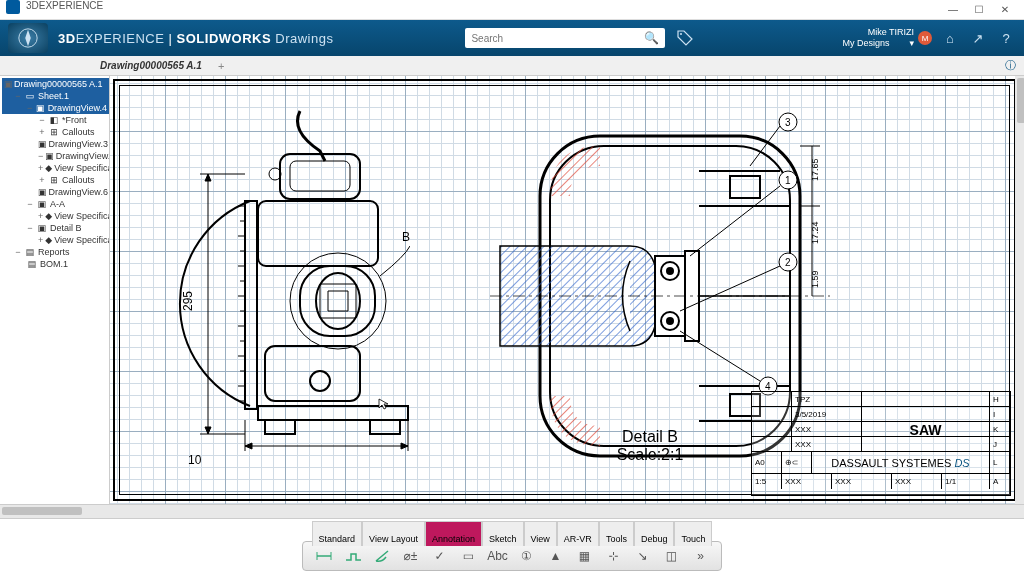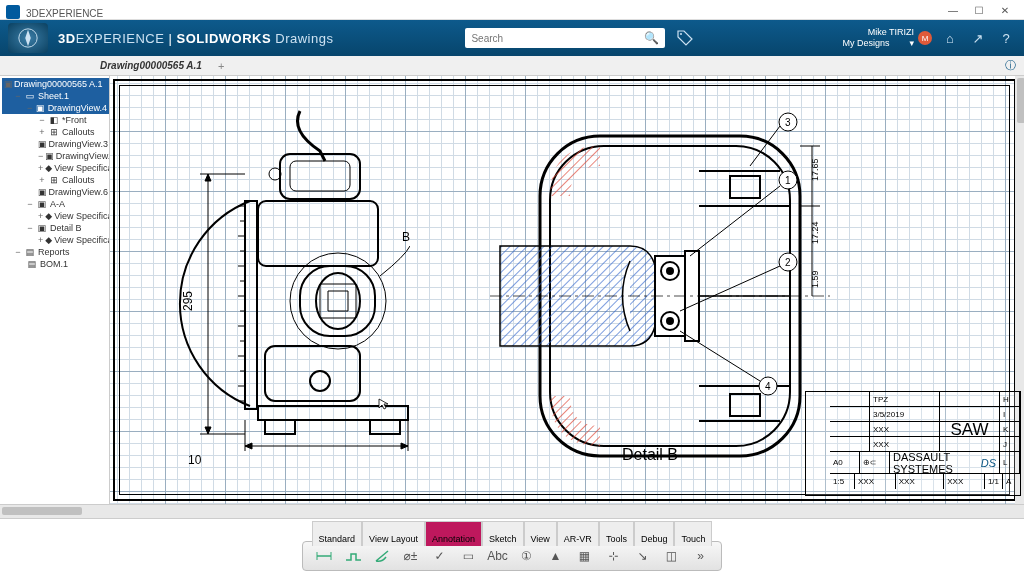--- a/index.html
+++ b/index.html
@@ -1,17 +1,17 @@
 <!DOCTYPE html>
 <html><head>
 <meta charset="utf-8">
 <style>
   * { box-sizing: border-box; margin: 0; padding: 0; }
   html, body { width: 1024px; height: 576px; overflow: hidden; font-family: Arial, sans-serif; font-size: 11px; background: #fff; }
-  .titlebar { height: 20px; background: #fff; display: flex; align-items: flex-end; padding: 0 6px; border-bottom: 1px solid #ddd; }
+  .titlebar { height: 20px; background: #fff; display: flex; align-items: flex-start; padding: 0 6px; border-bottom: 1px solid #ddd; }
   .titlebar .icon { width: 14px; height: 14px; background: #005a9e; border-radius: 2px; margin-right: 6px; }
   .titlebar .title { font-size: 10px; color: #555; flex: 1; }
   .titlebar .winbtn { width: 26px; height: 18px; display: flex; align-items: center; justify-content: center; font-size: 10px; color: #555; cursor: pointer; }
   .topbar { height: 36px; background: linear-gradient(#0d5a8c, #07456c); display: flex; align-items: center; color: #fff; padding: 1px 8px; }
   .topbar .compass { width: 40px; height: 30px; border-radius: 4px; background: radial-gradient(#3a7ca5,#0a4060); margin-right: 10px; display:flex;align-items:center;justify-content:center; }
   .topbar .compass svg { width: 22px; height: 22px; }
   .topbar .brand { font-size: 13px; letter-spacing: 0.5px; }
   .topbar .brand b { font-weight: bold; }
   .topbar .brand .thin { font-weight: 300; color: #cde2f2; }
   .topbar .spacer { flex: 1; }
@@ -40,24 +40,24 @@
     background-image:
       linear-gradient(#9aaec0 1px, transparent 1px),
       linear-gradient(90deg, #9aaec0 1px, transparent 1px),
       linear-gradient(#d0dbe5 1px, transparent 1px),
       linear-gradient(90deg, #d0dbe5 1px, transparent 1px);
     background-size: 60px 60px, 60px 60px, 12px 12px, 12px 12px;
     background-position: -5px -5px, -5px -5px, -5px -5px, -5px -5px;
   }
   .sheetframe { position: absolute; left: 3px; top: 3px; right: 8px; bottom: 3px; border: 2px solid #000; }
   .sheetframe::before { content:""; position:absolute; inset:4px; border:1px solid #000;}
-  .titleblock { position: absolute; right: 3px; bottom: 8px; width: 216px; height: 105px; border: 1px solid #000; background: rgba(255,255,255,0.2); font-size: 8px; padding-left: 24px; }
+  .titleblock { position: absolute; right: 13px; bottom: 8px; width: 260px; height: 105px; border: 1px solid #000; background: rgba(255,255,255,0.2); font-size: 8px; }
   .titleblock .row { border-bottom: 1px solid #000; display:flex; height: 15px;}
   .titleblock .cell { border-right:1px solid #000; padding:1px 3px; display:flex;align-items:center;}
-  .titleblock .big { font-size: 17px; font-weight: normal; justify-content:center;}
+  .titleblock .big { font-size: 14px; font-weight: bold; justify-content:center;}
   .titleblock .company { font-size: 11px; justify-content:center;}
   .figure1 { position: absolute; left: 60px; top: 30px; width: 240px; height: 360px; }
   .figure2 { position: absolute; left: 370px; top: 30px; width: 370px; height: 390px; }
   .dimline { stroke: #000; stroke-width: 1; }
   .dimtxt { font-size: 12px; fill: #000; }
   .hatchR { fill: url(#hatchRed); }
   .hatchB { fill: url(#hatchBlue); }
   .circnum { font-size: 10px; }
   .detailtxt { position:absolute; left: 460px; bottom: 40px; font-size: 16px; color:#000; text-align:center; width:160px;}
   .footer { height: 72px; background: #fff; border-top: 1px solid #ccc;}
@@ -336,20 +336,21 @@
         </g>
       <text x="338" y="138" class="dimtxt" style="font-size:9px" transform="rotate(-90 338 138)">17.24</text>
       <g class="dimline">
           <line x1="332" y1="165" x2="332" y2="190"></line>
         </g>
       <text x="338" y="182" class="dimtxt" style="font-size:9px" transform="rotate(-90 338 182)">1.59</text>
     </svg>
 
     <div class="detailtxt">
       <div>Detail B</div>
+      <div>Scale:2:1</div>
     </div>
 
     <div class="titleblock">
       <div class="row">
           <div class="cell" style="width:40px">&nbsp;</div>
           <div class="cell" style="width:70px">TPZ</div>
           <div class="cell" style="flex:1">&nbsp;</div>
           <div class="cell" style="width:20px">H</div>
         </div>
       <div class="row">

